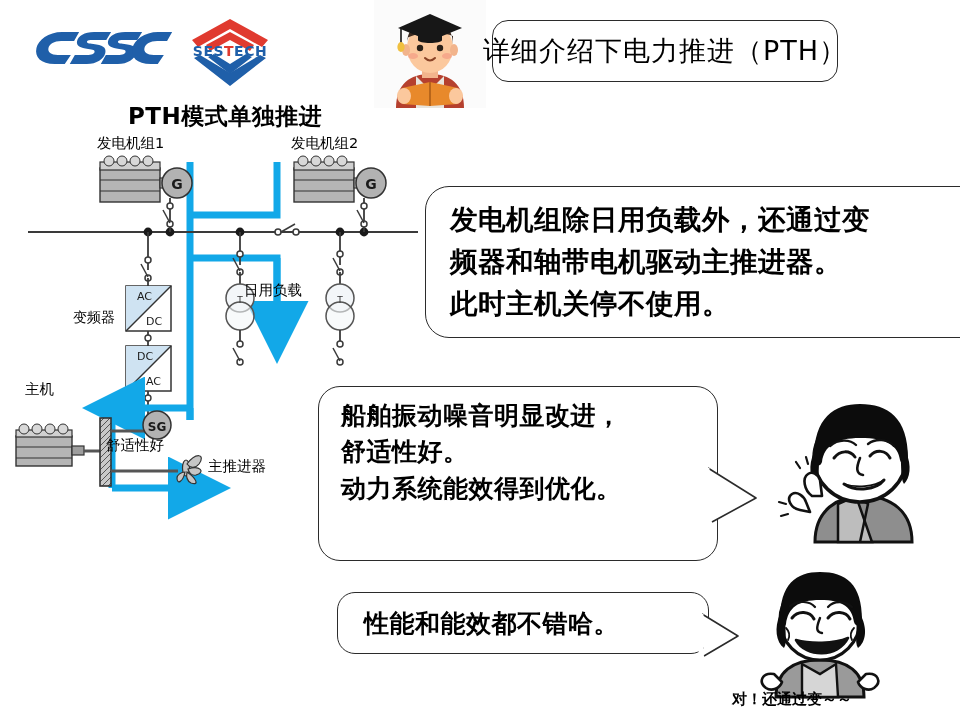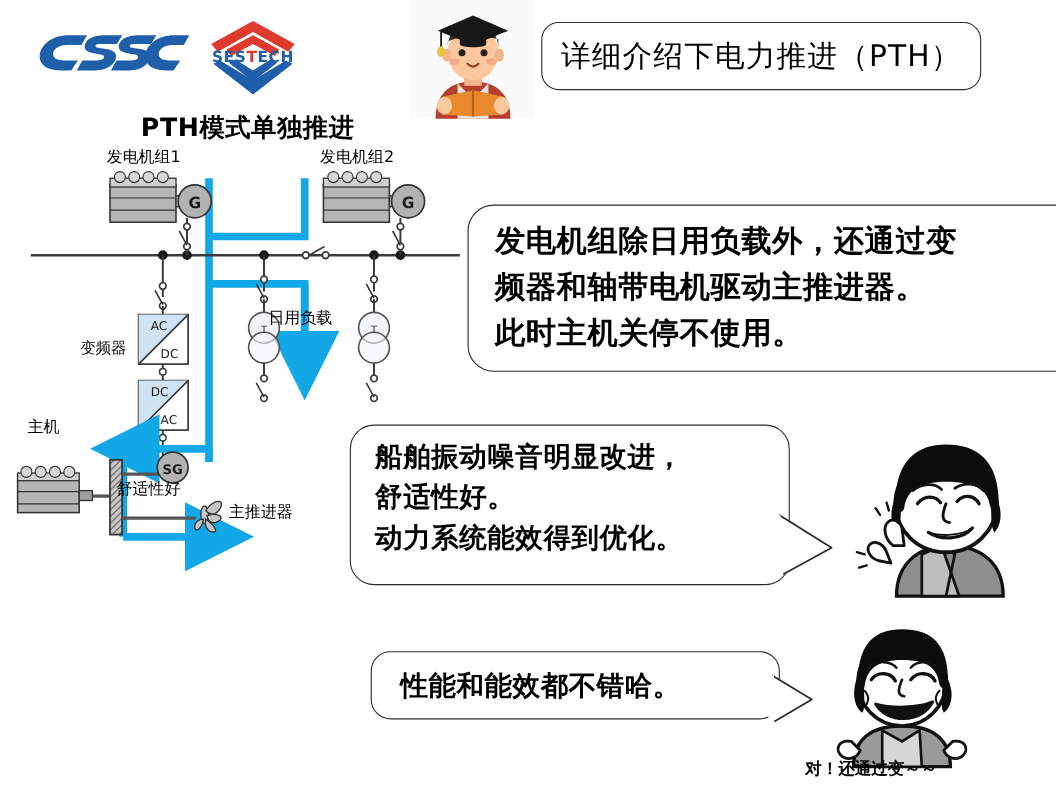--- a/index.html
+++ b/index.html
@@ -31,33 +31,33 @@
   #label-mainengine{left:25px;top:382px;}
   #label-shaftmotor{left:106px;top:438px;}
   #label-propeller{left:208px;top:459px;}
 
   
   .callout{
     box-sizing:border-box;background:#fff;border:1.6px solid #2b2b2b;
     border-radius:22px;
   }
   #callout-title{
-    left:492px;top:20px;width:400px;height:62px;border-radius:16px;
+    left:492px;top:20px;width:346px;height:62px;border-radius:16px;
     display:flex;align-items:center;justify-content:center;
   }
   #callout-title .txt{font-size:27px;letter-spacing:1px;white-space:nowrap;}
 
   #callout-desc{
     left:425px;top:186px;width:633px;height:152px;border-radius:24px;
     padding:12px 20px 0 24px;
   }
   #callout-desc .line{font-size:27.5px;font-weight:bold;line-height:1.52;letter-spacing:.5px;}
 
   #bubble-benefit{
-    left:318px;top:386px;width:400px;height:146px;border-radius:22px;
+    left:318px;top:386px;width:400px;height:175px;border-radius:22px;
     padding:11px 18px 0 22px;
   }
   #bubble-benefit .line{font-size:25px;font-weight:bold;line-height:1.45;letter-spacing:.5px;}
 
   #bubble-ok{
     left:337px;top:592px;width:372px;height:62px;border-radius:18px;
     display:flex;align-items:center;
     padding-left:26px;
   }
   #bubble-ok .txt{font-size:25px;font-weight:bold;letter-spacing:.5px;white-space:nowrap;}

